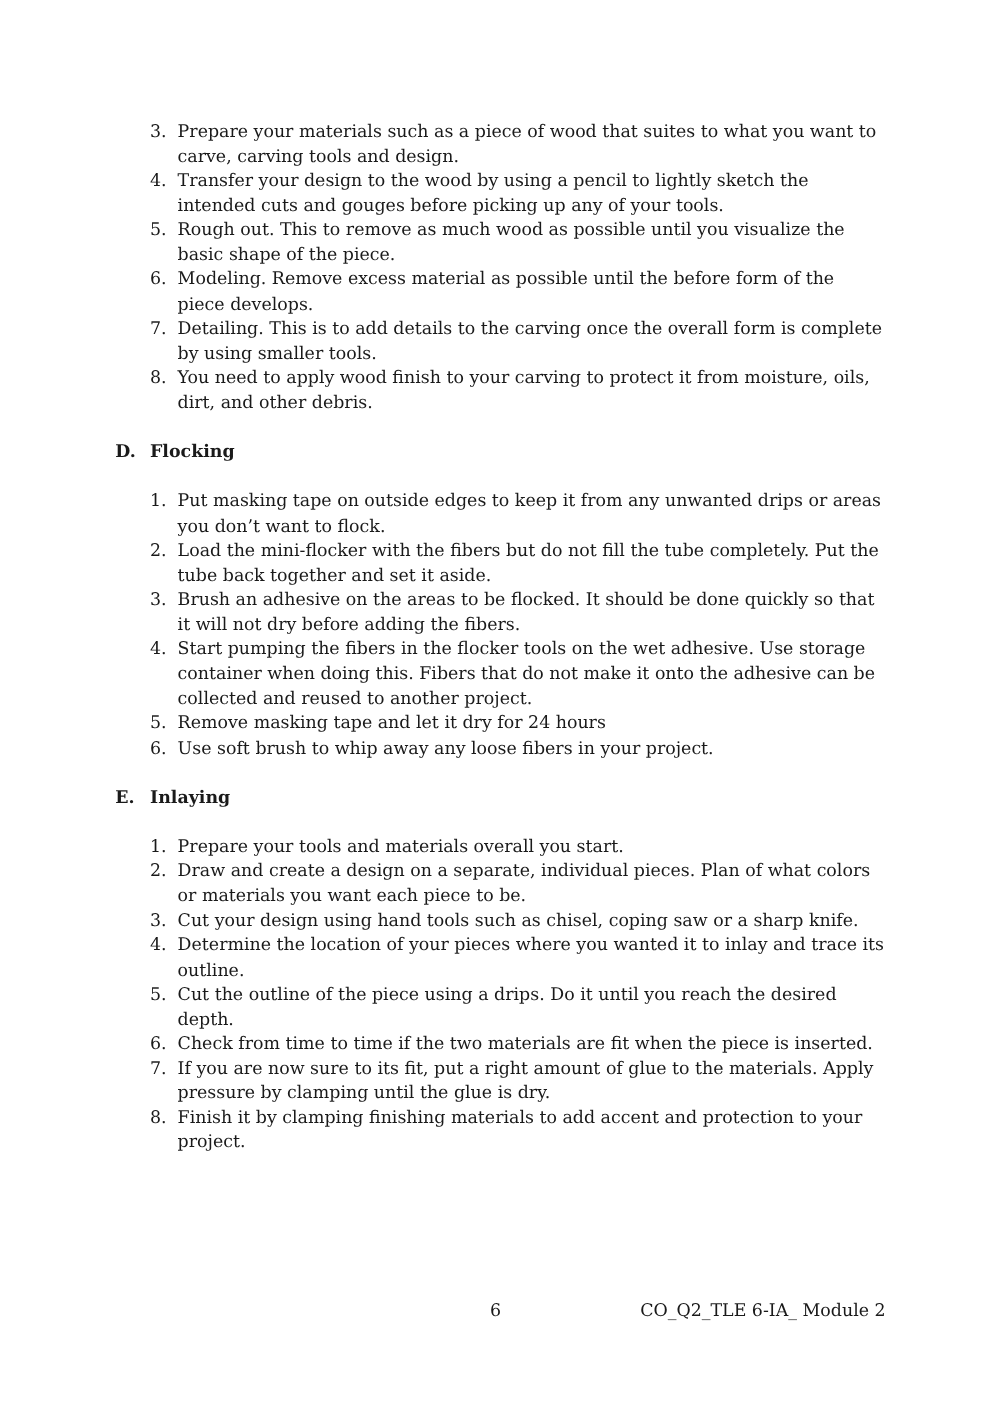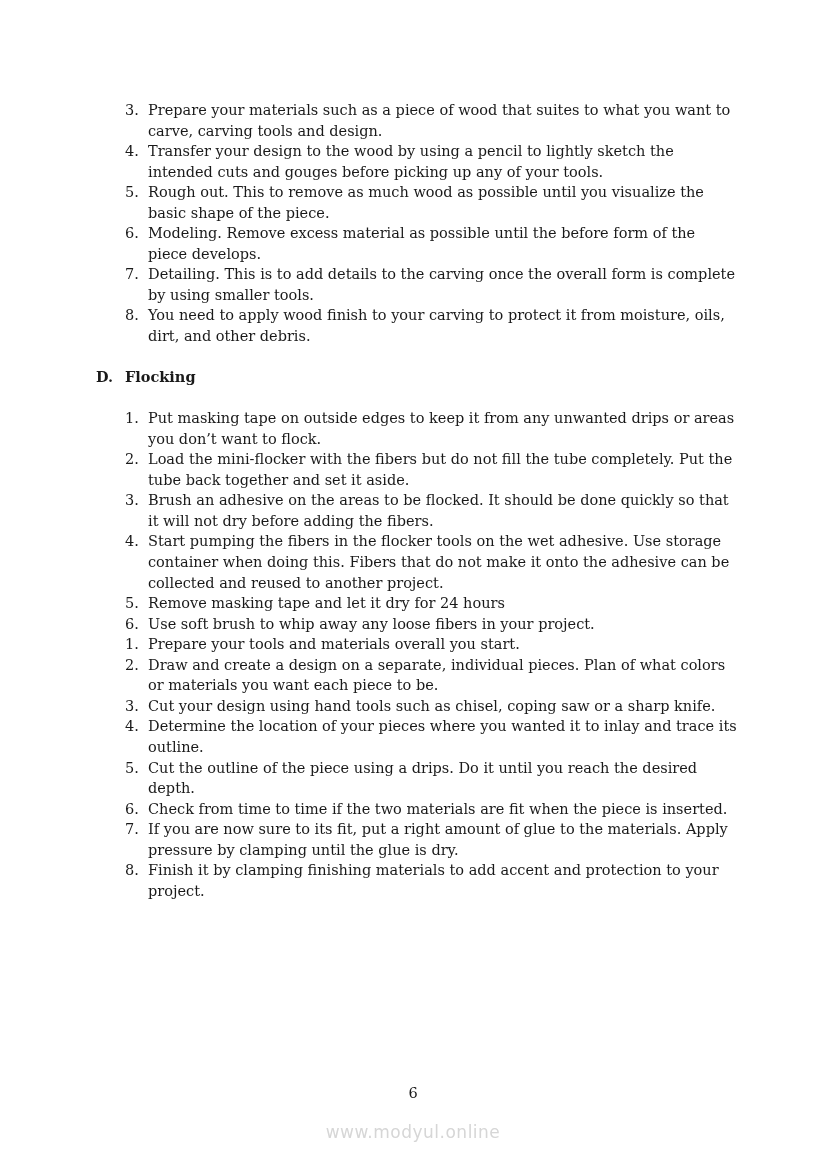--- a/index.html
+++ b/index.html
@@ -116,20 +116,21 @@
           </li>
           <li>
             <span class="num">5.</span>
             <span class="txt">Remove masking tape and let it dry for 24 hours</span>
           </li>
           <li>
             <span class="num">6.</span>
             <span class="txt">Use soft brush to whip away any loose fibers in your project.</span>
           </li>
         </ol>
+        <div class="section-head"><span class="sec-label">E.</span><span>Inlaying</span></div>
         <ol class="steps">
           <li>
             <span class="num">1.</span>
             <span class="txt">Prepare your tools and materials overall you start.</span>
           </li>
           <li>
             <span class="num">2.</span>
             <span class="txt">Draw and create a design on a separate, individual pieces. Plan of what colors or materials you want each piece to be.</span>
           </li>
           <li>
@@ -155,16 +156,16 @@
           <li>
             <span class="num">8.</span>
             <span class="txt">Finish it by clamping finishing materials to add accent and protection to your project.</span>
           </li>
         </ol>
       </div>
   </div>
 
   <div class="footer-row">
     <span class="page-num">6</span>
+    <span class="module-code">CO_Q2_TLE 6-IA_ Module 2</span>
   </div>
 
-  <div class="watermark">www.modyul.online</div>
 </div>
 
 </body></html>

